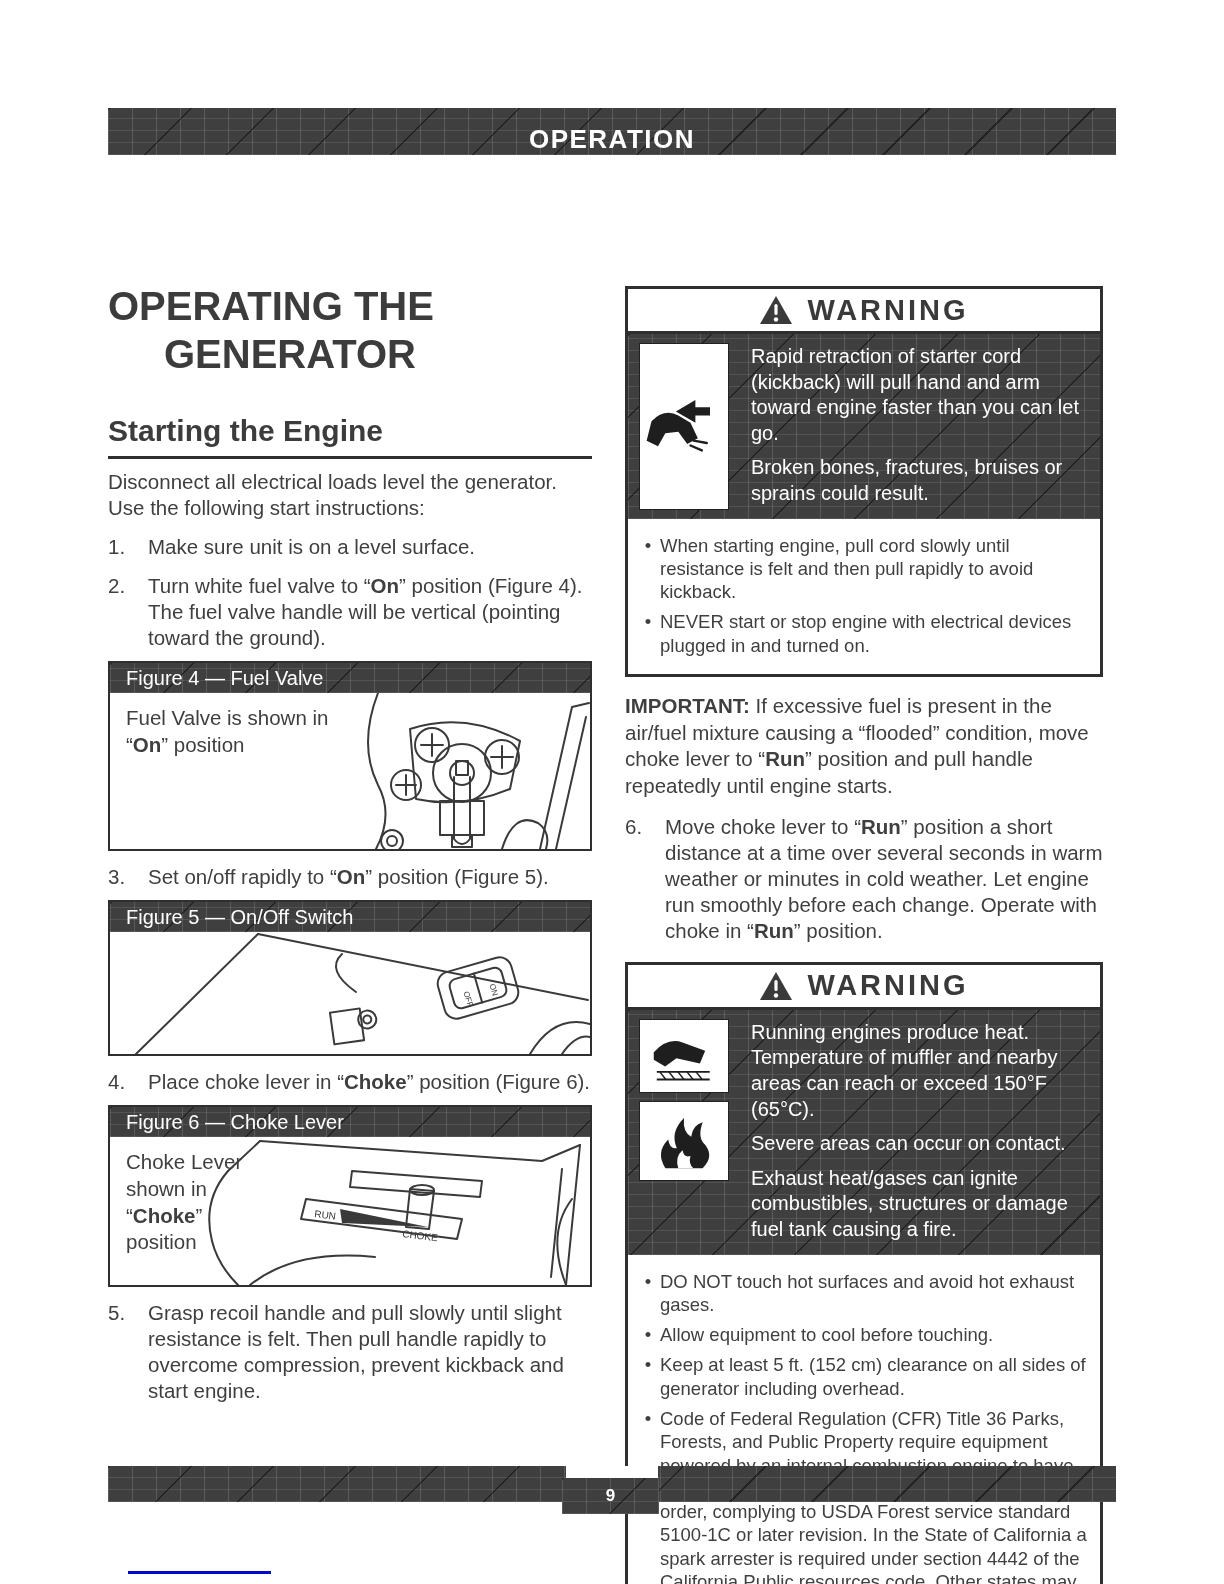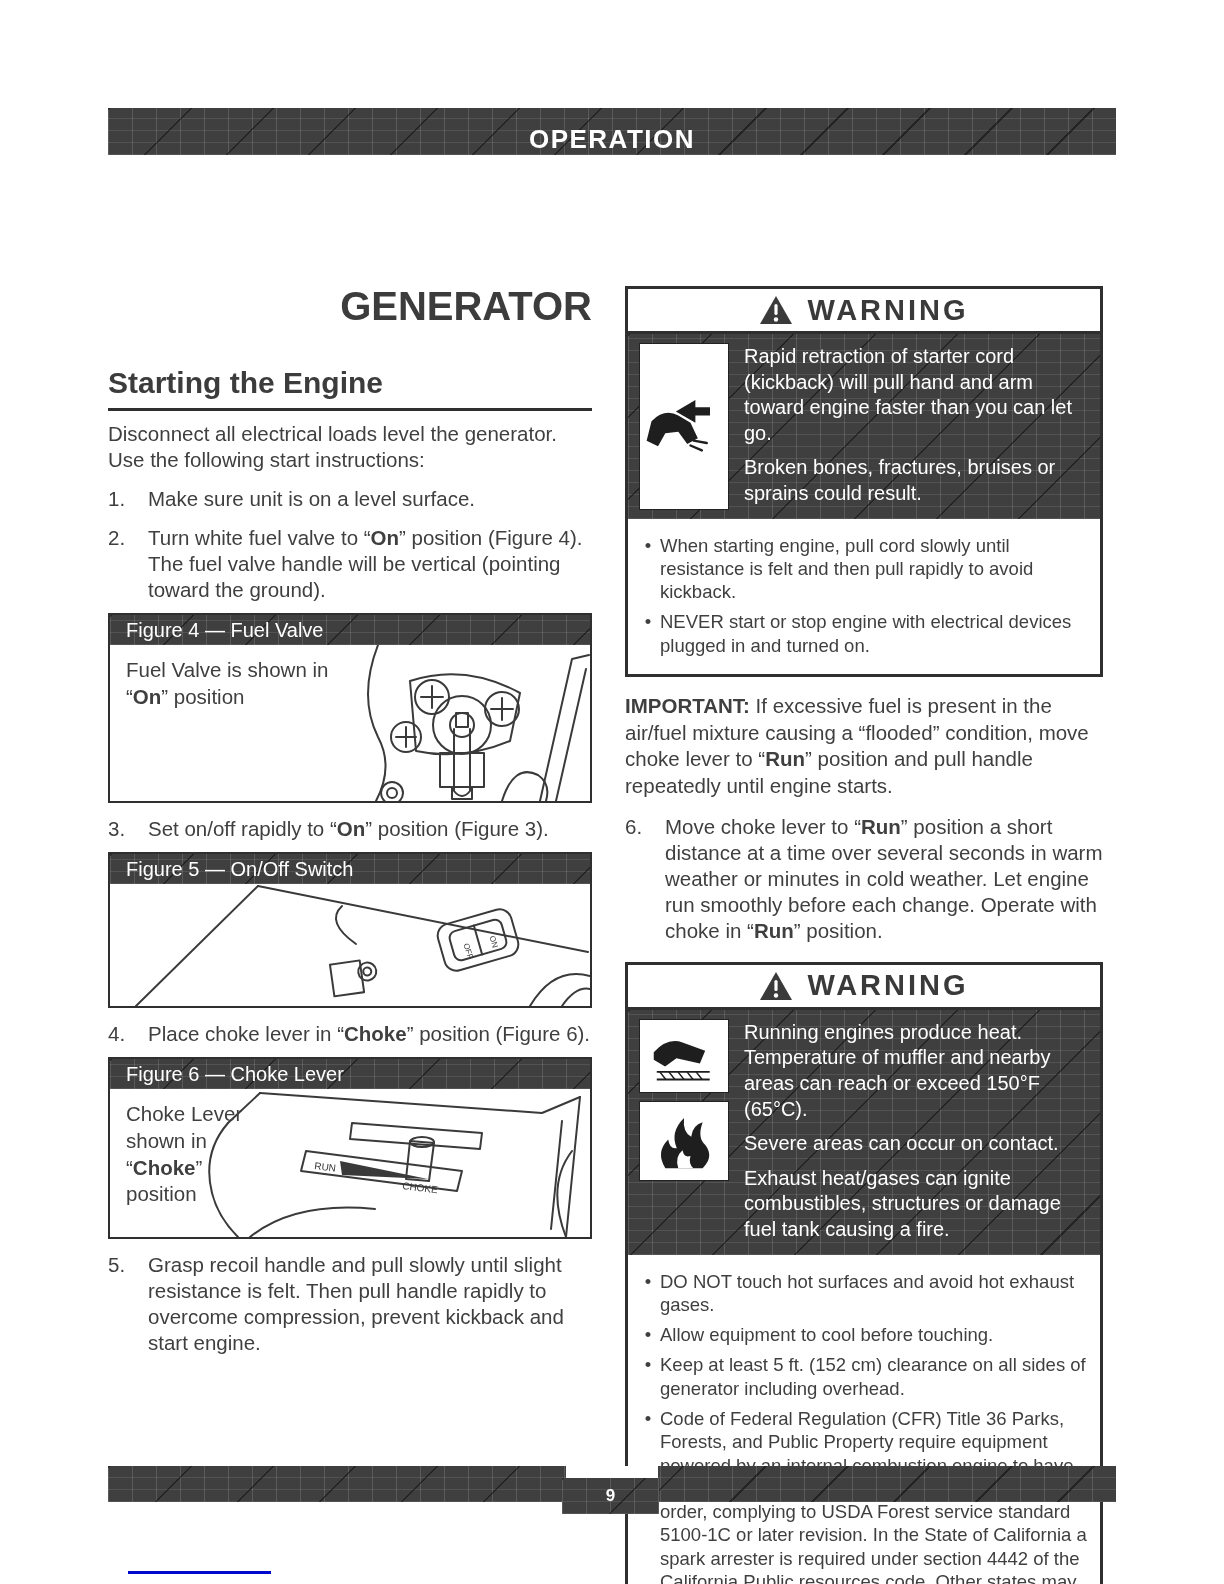--- a/index.html
+++ b/index.html
@@ -16,42 +16,42 @@
   }
 
   .top-banner{position:absolute;left:108px;top:108px;width:1008px;height:47px;
     display:flex;align-items:flex-end;justify-content:center;}
   .top-banner .t{color:#fff;font-size:26px;font-weight:bold;letter-spacing:1.5px;}
 
   .col-left{position:absolute;left:108px;top:282px;width:484px;}
   .col-right{position:absolute;left:625px;top:286px;width:478px;}
 
   .doc-title{font-size:40px;font-weight:bold;color:#3c3c3c;line-height:1.2;margin:0;}
-  .doc-title .l2{display:block;margin-left:56px;text-align:right;}
+  .doc-title .l2{display:block;margin-left:56px;}
 
   .sec-head{font-size:30px;font-weight:bold;color:#3c3c3c;margin:36px 0 0 0;
     padding-bottom:8px;border-bottom:3px solid #2f2f2f;}
 
   .para{font-size:20.5px;line-height:1.27;margin:10px 0 6px 0;}
 
   .step{display:flex;margin:13px 0 10px 0;font-size:20.5px;line-height:1.27;}
   .step .n{flex:none;width:40px;}
   .step .t{flex:1;}
 
   .figure{border:2px solid #2f2f2f;margin:6px 0 10px 0;}
   .figcap{height:30px;display:flex;align-items:center;padding-left:16px;color:#fff;font-size:20px;}
   .figbody{position:relative;background:#fff;}
   .figlabel{position:absolute;left:16px;top:12px;width:215px;font-size:20.5px;line-height:1.3;z-index:2;}
   .figart{position:absolute;right:0;top:0;}
 
   .warn{border:3px solid #2f2f2f;margin:0 0 14px 0;}
   .warn-head{height:42px;background:#fff;border-bottom:3px solid #2f2f2f;
     display:flex;align-items:center;justify-content:center;gap:14px;}
   .warn-head .t{font-size:29px;font-weight:bold;letter-spacing:3px;color:#3a3a3a;}
-  .warn-body{padding:10px 12px;display:flex;gap:16px;color:#fff;}
+  .warn-body{padding:10px 12px;display:flex;gap:23px;color:#fff;}
   .warn-text p{margin:0 0 9px 0;font-size:20px;line-height:1.28;}
   .warn-text p:last-child{margin-bottom:2px;}
   .icon-box{background:#fff;outline:1px solid #222;flex:none;display:flex;align-items:center;justify-content:center;}
   .icon-col{flex:none;display:flex;flex-direction:column;gap:10px;}
   .warn-bullets{background:#fff;padding:8px 12px 10px 8px;}
   .bullet{display:flex;margin:7px 0;font-size:18.5px;line-height:1.26;}
   .bullet .dot{flex:none;width:24px;text-align:center;}
   .bullet .btxt{flex:1;}
 
   .important{font-size:20.5px;line-height:1.3;margin:16px 0 14px 0;}
@@ -72,20 +72,21 @@
 
 <div class="page">
 
   <div class="top-banner hatch">
     <span class="t">OPERATION</span>
   </div>
 
   <div class="col-left">
 
     <h1 class="doc-title">
+      <span>OPERATING THE</span>
       <span class="l2">GENERATOR</span>
     </h1>
 
     <h2 class="sec-head">Starting the Engine</h2>
 
     <p class="para">Disconnect all electrical loads level the generator. Use the following start instructions:</p>
 
     <div class="step">
       <span class="n">1.</span>
       <span class="t"><span>Make sure unit is on a level surface.</span></span>
@@ -121,21 +122,21 @@
           <path d="M342 142 h20 v12 h-20 z"></path>
           <circle cx="282" cy="148" r="11"></circle>
             <circle cx="282" cy="148" r="5"></circle>
           <path d="M392 156 Q404 118 428 130 Q441 139 436 156"></path>
         </svg>
       </div>
     </div>
 
     <div class="step">
       <span class="n">3.</span>
-      <span class="t"><span>Set on/off rapidly to “</span><span class="bold">On</span><span>” position (Figure 3).</span></span>
+      <span class="t"><span>Set on/off rapidly to “</span><span class="bold">On</span><span>” position (Figure 5).</span></span>
     </div>
 
     <div class="figure">
       <div class="figcap hatch">
         <span>Figure 5 — On/Off Switch</span>
       </div>
       <div class="figbody" style="height:122px;">
         <svg class="figart" width="480" height="122" viewBox="0 0 480 122" fill="none" stroke="#3a3a3a" stroke-width="2" stroke-linecap="round" stroke-linejoin="round">
           <path d="M148 2 L478 68"></path>
           <path d="M148 2 L26 122"></path>

